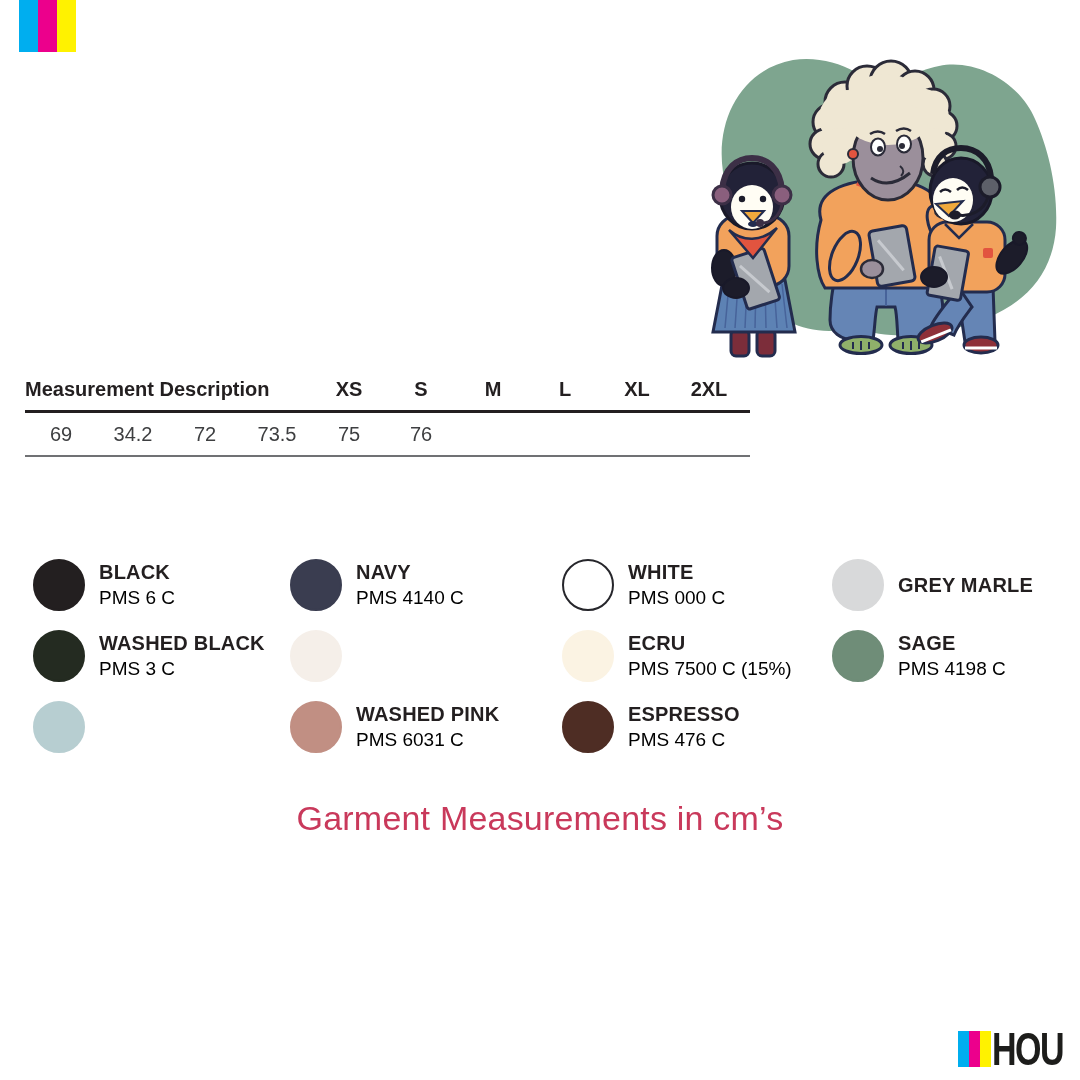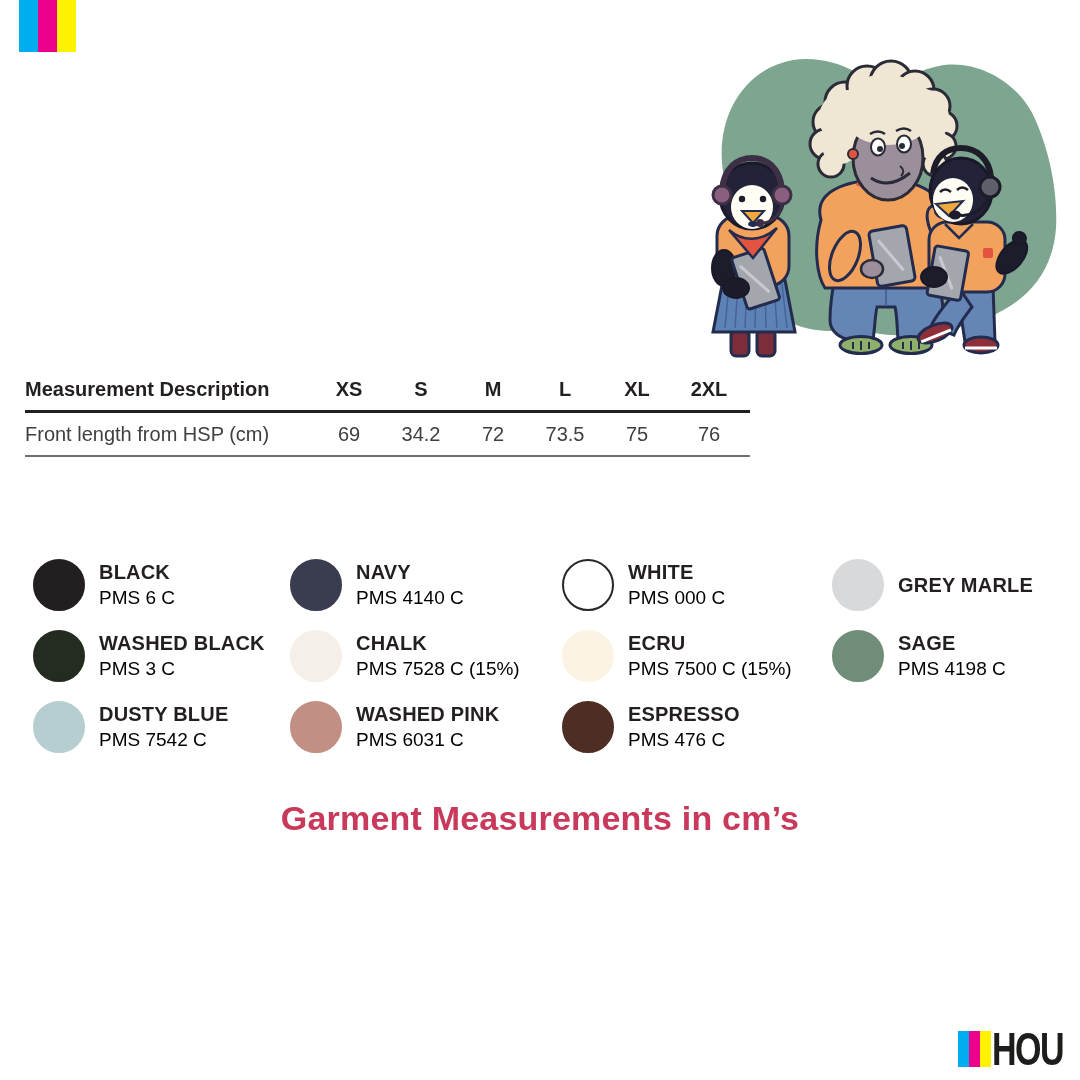--- a/index.html
+++ b/index.html
@@ -26,21 +26,21 @@
   }
   .cw{display:flex;align-items:center;}
   .cw-dot{width:52px;height:52px;border-radius:50%;border:2px solid transparent;flex:0 0 auto;box-sizing:border-box;}
   .cw-text{margin-left:14px;display:flex;flex-direction:column;justify-content:center;}
   .cw-name{font-weight:bold;font-size:20px;color:#231f20;letter-spacing:.2px;line-height:24px;}
   .cw-pms{font-size:19px;color:#000000;line-height:24px;margin-top:2px;}
   .cw-pms:empty{margin-top:0;}
   
   .sheet-title{
     position:absolute;left:0;top:799px;width:1080px;text-align:center;
-    font-size:34px;font-weight:bold;letter-spacing:.2px;
+    font-size:34px;font-weight:normal;letter-spacing:.2px;
   }
   
   .logo{position:absolute;left:958px;top:1031px;display:flex;align-items:flex-start;}
   .logo .bar{width:11px;height:36px;}
   .logo-text{
     font-weight:bold;font-size:46px;line-height:36px;color:#1d1d1b;
     letter-spacing:-2px;transform:scaleX(.74);transform-origin:left top;
     display:inline-block;margin-left:1px;
   }
 </style>
@@ -177,21 +177,20 @@
     <div class="t-row t-head">
       <div class="t-desc">Measurement Description</div>
       <div class="t-cell">XS</div>
       <div class="t-cell">S</div>
       <div class="t-cell">M</div>
       <div class="t-cell">L</div>
       <div class="t-cell">XL</div>
       <div class="t-cell">2XL</div>
     </div>
     <div class="t-row t-data">
-      <div class="t-desc">Front length from HSP (cm)</div>
       <div class="t-cell">69</div>
       <div class="t-cell">34.2</div>
       <div class="t-cell">72</div>
       <div class="t-cell">73.5</div>
       <div class="t-cell">75</div>
       <div class="t-cell">76</div>
     </div>
   </div>
 
   <div class="colorways">
@@ -225,45 +224,37 @@
     </div>
     <div class="cw">
       <div class="cw-dot" style="background-color: rgb(36, 43, 33); border-color: rgb(36, 43, 33);"></div>
       <div class="cw-text">
           <div class="cw-name">WASHED BLACK</div>
           <div class="cw-pms">PMS 3 C</div>
         </div>
     </div>
     <div class="cw">
       <div class="cw-dot" style="background-color: rgb(245, 239, 233); border-color: rgb(245, 239, 233);"></div>
-      <div class="cw-text">
-          <div class="cw-name">CHALK</div>
-          <div class="cw-pms">PMS 7528 C (15%)</div>
-        </div>
     </div>
     <div class="cw">
       <div class="cw-dot" style="background-color: rgb(251, 243, 227); border-color: rgb(251, 243, 227);"></div>
       <div class="cw-text">
           <div class="cw-name">ECRU</div>
           <div class="cw-pms">PMS 7500 C (15%)</div>
         </div>
     </div>
     <div class="cw">
       <div class="cw-dot" style="background-color: rgb(111, 141, 120); border-color: rgb(111, 141, 120);"></div>
       <div class="cw-text">
           <div class="cw-name">SAGE</div>
           <div class="cw-pms">PMS 4198 C</div>
         </div>
     </div>
     <div class="cw">
       <div class="cw-dot" style="background-color: rgb(183, 206, 209); border-color: rgb(183, 206, 209);"></div>
-      <div class="cw-text">
-          <div class="cw-name">DUSTY BLUE</div>
-          <div class="cw-pms">PMS 7542 C</div>
-        </div>
     </div>
     <div class="cw">
       <div class="cw-dot" style="background-color: rgb(193, 143, 131); border-color: rgb(193, 143, 131);"></div>
       <div class="cw-text">
           <div class="cw-name">WASHED PINK</div>
           <div class="cw-pms">PMS 6031 C</div>
         </div>
     </div>
     <div class="cw">
       <div class="cw-dot" style="background-color: rgb(78, 45, 36); border-color: rgb(78, 45, 36);"></div>

